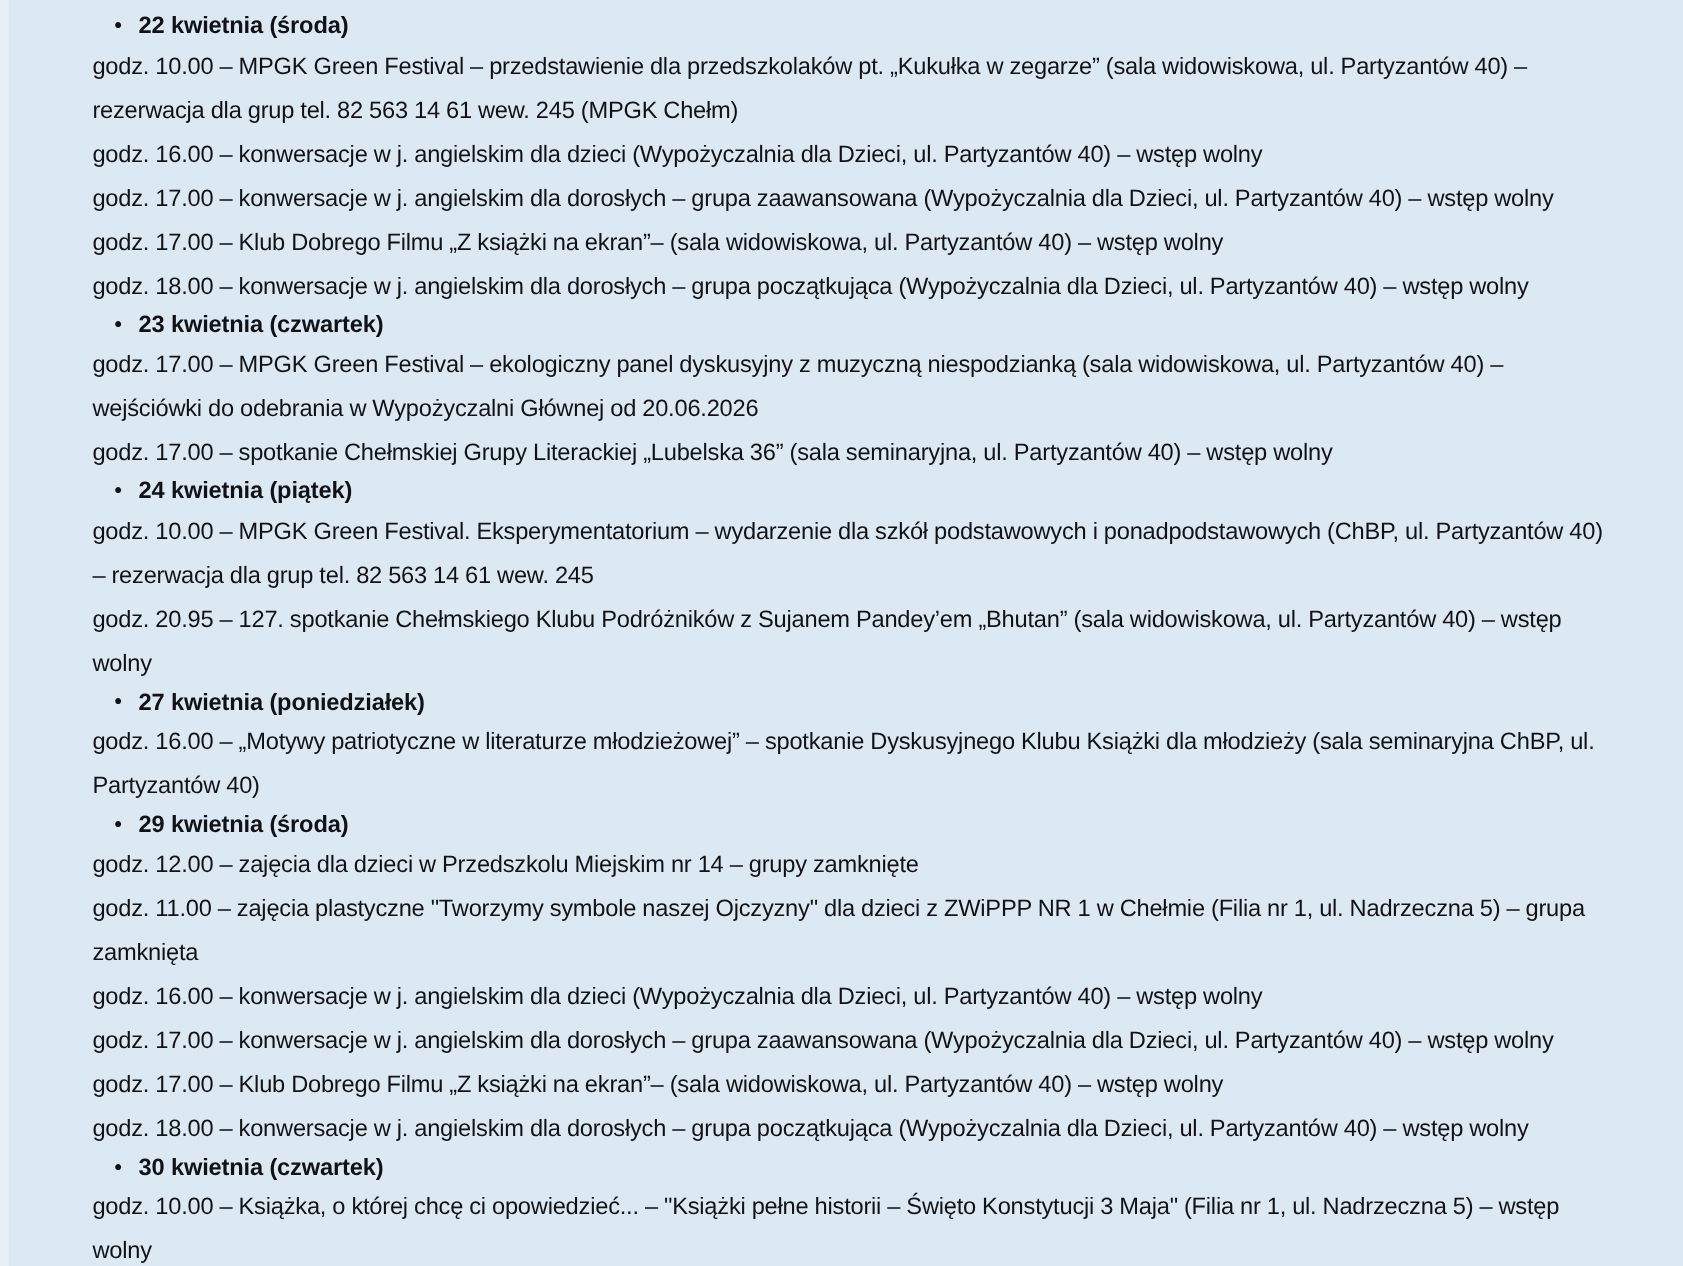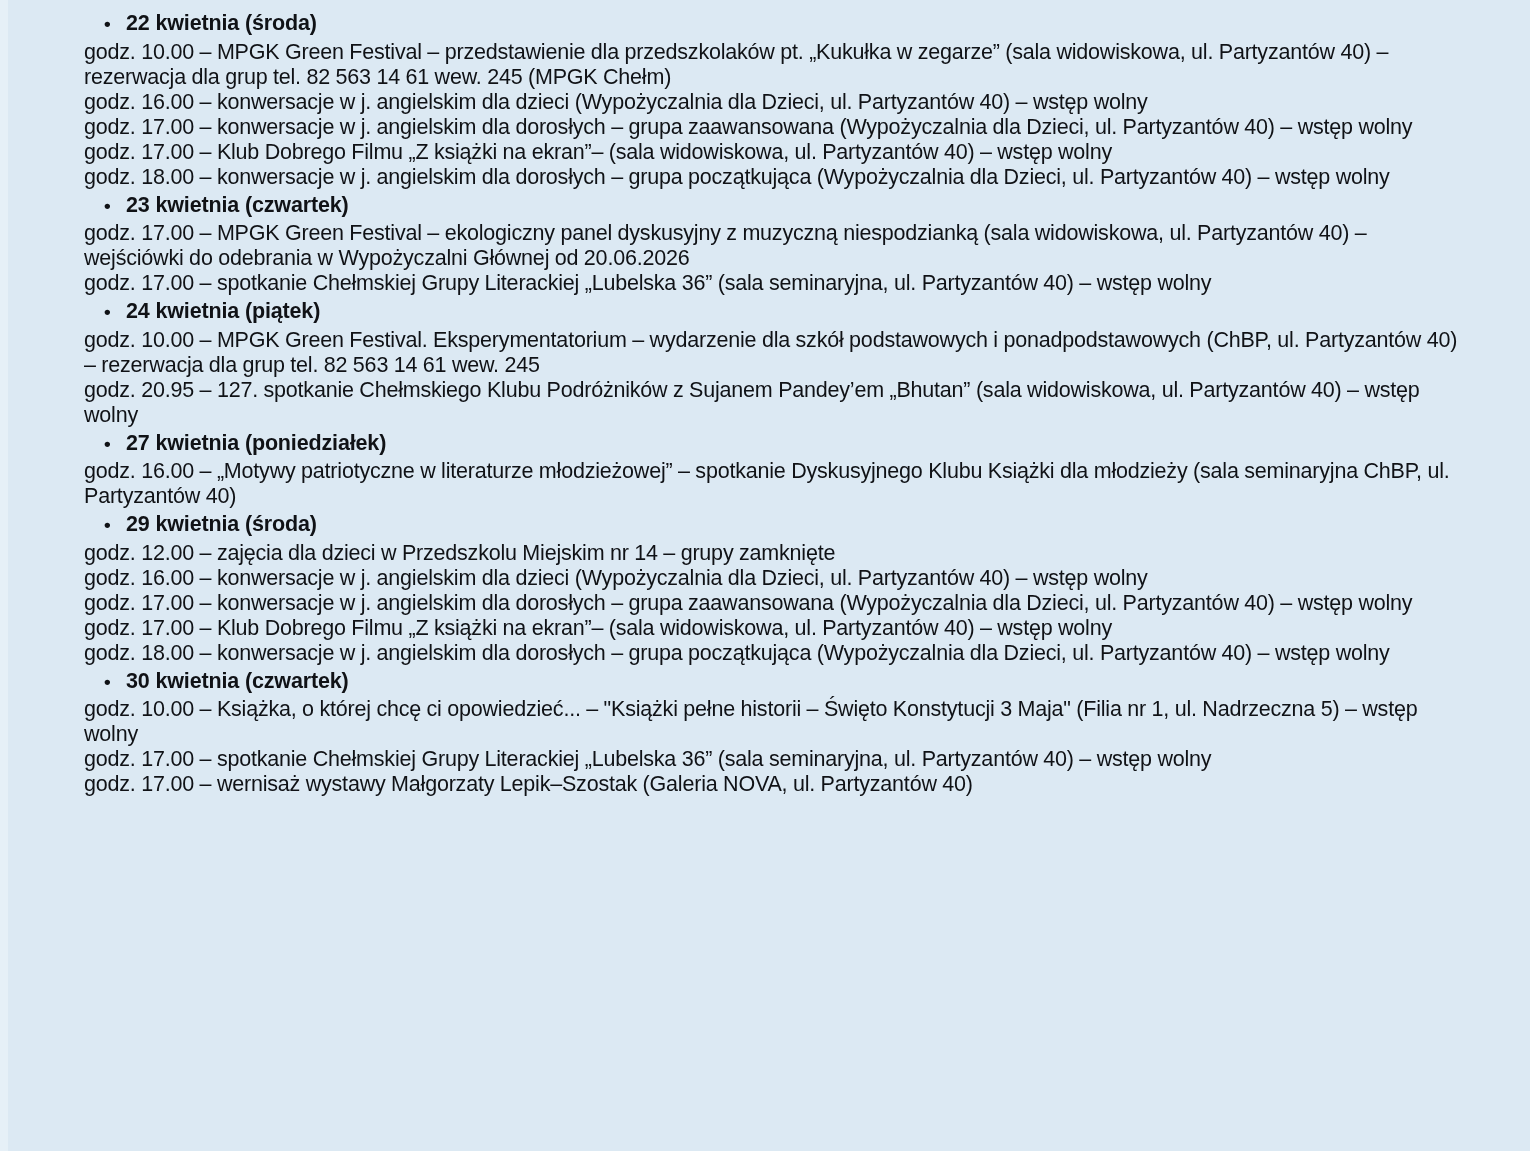--- a/index.html
+++ b/index.html
@@ -55,21 +55,21 @@
   .day-heading .bullet-dot {
     position: absolute;
     left: 20px;
     top: 0;
     line-height: 31.5px;
     font-size: 19px;
   }
   .entry {
     display: block;
     font-size: 21.5px;
-    line-height: 25px;
+    line-height: 40px;
     letter-spacing: -0.2px;
     margin: 0;
     text-indent: 0;
     word-spacing: -0.2px;
   }
   .entries { margin: 0; padding: 0; }
 </style>
 </head>
 <body>
 
@@ -102,20 +102,21 @@
       <div class="day-block">
         <div class="day-heading"><span class="bullet-dot">•</span><span>27 kwietnia (poniedziałek)</span></div>
         <div class="entries">
           <p class="entry">godz. 16.00 – „Motywy patriotyczne w literaturze młodzieżowej” – spotkanie Dyskusyjnego Klubu Książki dla młodzieży (sala seminaryjna ChBP, ul. Partyzantów 40)</p>
         </div>
       </div>
       <div class="day-block">
         <div class="day-heading"><span class="bullet-dot">•</span><span>29 kwietnia (środa)</span></div>
         <div class="entries">
           <p class="entry">godz. 12.00 – zajęcia dla dzieci w Przedszkolu Miejskim nr 14 – grupy zamknięte</p>
+          <p class="entry">godz. 11.00 – zajęcia plastyczne "Tworzymy symbole naszej Ojczyzny" dla dzieci z ZWiPPP NR 1 w Chełmie (Filia nr 1, ul. Nadrzeczna 5) – grupa zamknięta</p>
           <p class="entry">godz. 16.00 – konwersacje w j. angielskim dla dzieci (Wypożyczalnia dla Dzieci, ul. Partyzantów 40) – wstęp wolny</p>
           <p class="entry">godz. 17.00 – konwersacje w j. angielskim dla dorosłych – grupa zaawansowana (Wypożyczalnia dla Dzieci, ul. Partyzantów 40) – wstęp wolny</p>
           <p class="entry">godz. 17.00 – Klub Dobrego Filmu „Z książki na ekran”– (sala widowiskowa, ul. Partyzantów 40) – wstęp wolny</p>
           <p class="entry">godz. 18.00 – konwersacje w j. angielskim dla dorosłych – grupa początkująca (Wypożyczalnia dla Dzieci, ul. Partyzantów 40) – wstęp wolny</p>
         </div>
       </div>
       <div class="day-block">
         <div class="day-heading"><span class="bullet-dot">•</span><span>30 kwietnia (czwartek)</span></div>
         <div class="entries">
           <p class="entry">godz. 10.00 – Książka, o której chcę ci opowiedzieć... – "Książki pełne historii – Święto Konstytucji 3 Maja" (Filia nr 1, ul. Nadrzeczna 5) – wstęp wolny</p>

